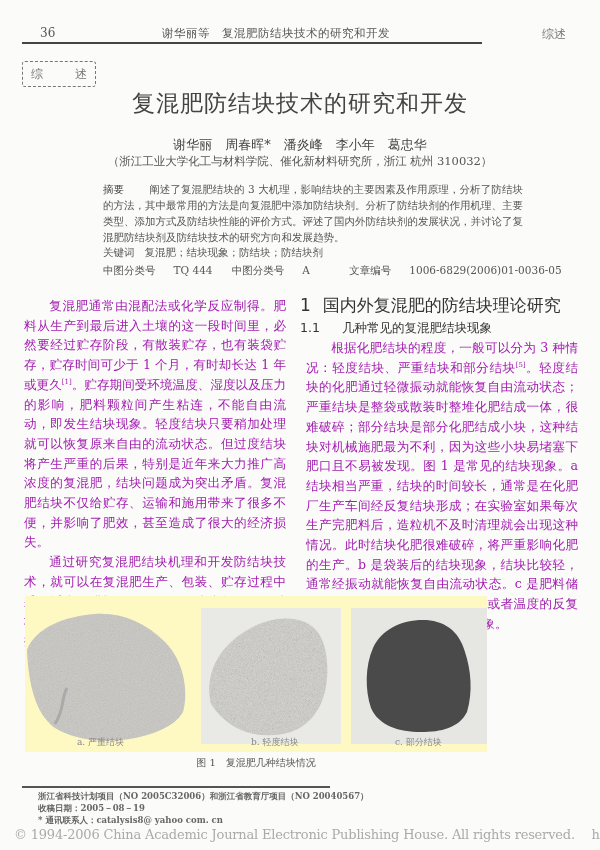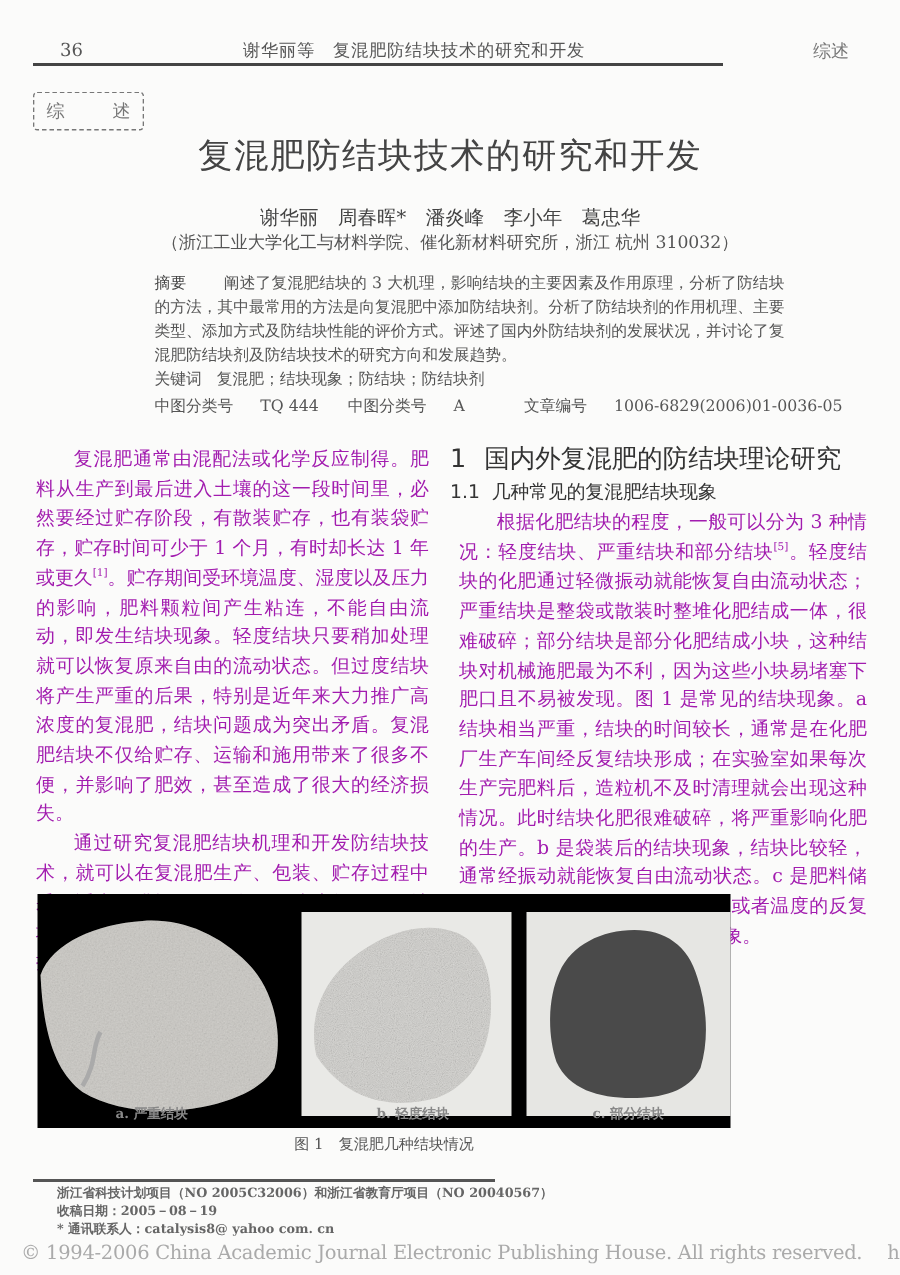--- a/index.html
+++ b/index.html
@@ -24,23 +24,23 @@
   .cls { left:103px; width:430px; top:264px; font-size:10.5px; color:#555; white-space:nowrap; }
   .cls span { margin-right:18px; }
   .col { font-size:12.6px; line-height:19.7px; color:#a21caf; text-align:justify; }
   .col p { margin:0; text-indent:2em; }
   .left-col { left:24px; width:262px; top:296px; }
   .right-col { left:306px; width:272px; top:338px; }
   .sec1 { left:300px; top:294px; font-size:17px; color:#333; font-family:"DejaVu Sans","Liberation Sans",sans-serif; }
   .sec1 .num { margin-right:12px; }
   .sec1 .txt { font-family:"DejaVu Serif","Liberation Serif",serif; }
   .sec11 { left:300px; top:320px; font-size:12.5px; color:#333; }
-  .sec11 .num { font-family:"DejaVu Sans","Liberation Sans",sans-serif; margin-right:8px; }
+  .sec11 .num { font-family:"DejaVu Sans","Liberation Sans",sans-serif; margin-right:22px; }
   sup { font-size:7px; vertical-align:super; line-height:0; }
-  .figure { left:25px; top:596px; width:462px; height:156px; background:#000000;font-weight:bold; }
+  .figure { left:25px; top:596px; width:462px; height:156px; background:#fef9c3; }
   .panel { position:absolute; top:12px; height:136px; }
   .caption-sub { position:absolute; font-size:9px; color:#888; }
   .fig-caption { left:0; width:512px; top:756px; text-align:center; font-size:10px; color:#555; }
   .fn-rule { left:22px; top:786px; width:308px; height:1.5px; background:#555; }
   .footnotes { left:38px; top:790px; font-size:8.5px; line-height:12px; color:#666;font-weight:bold; }
   .copyright { left:14px; top:826px; font-size:13px; color:#aaa; font-family:"DejaVu Serif","Liberation Serif",serif; white-space:nowrap; letter-spacing:-0.2px; }
 </style>
 </head>
 <body>
 

